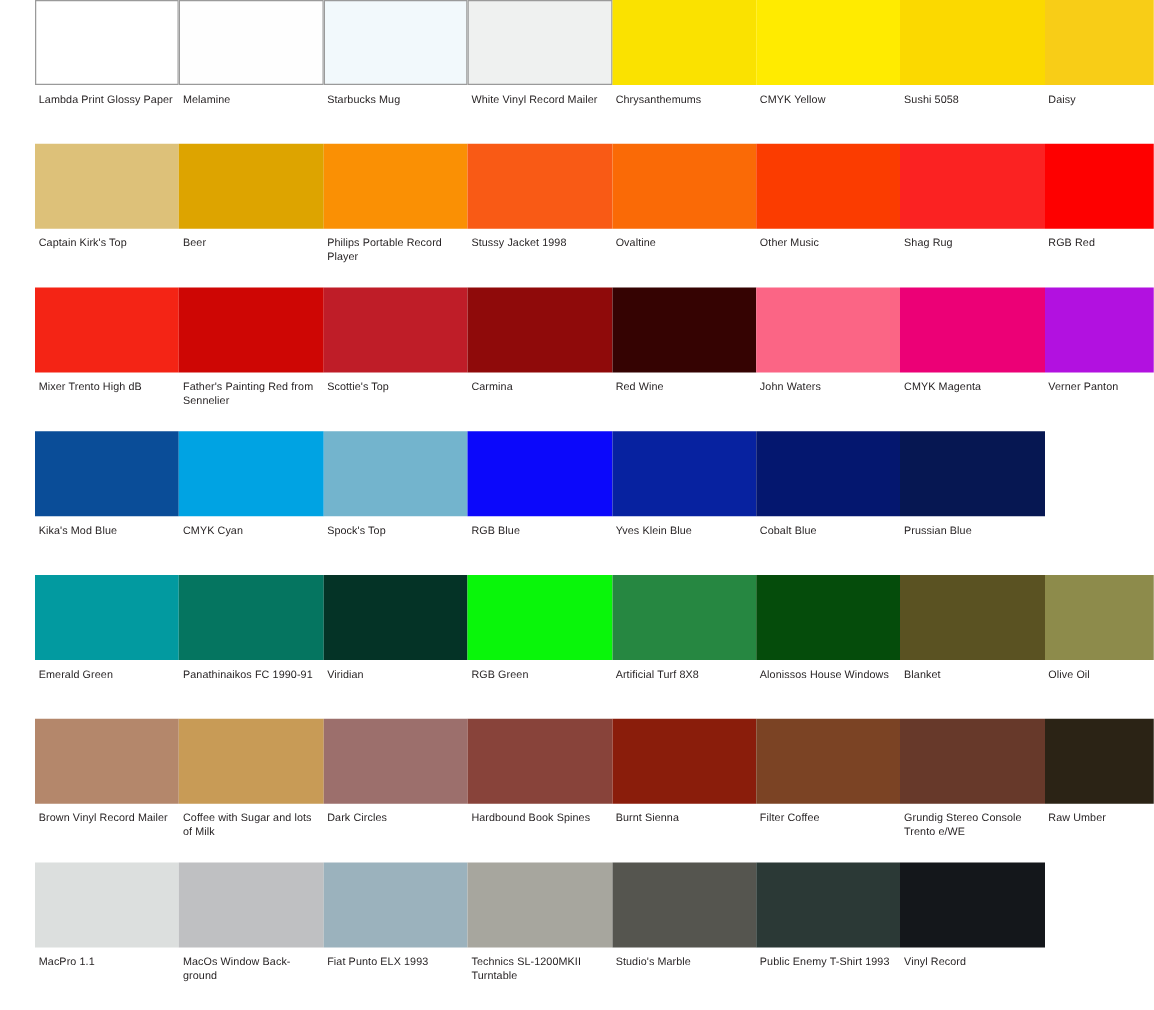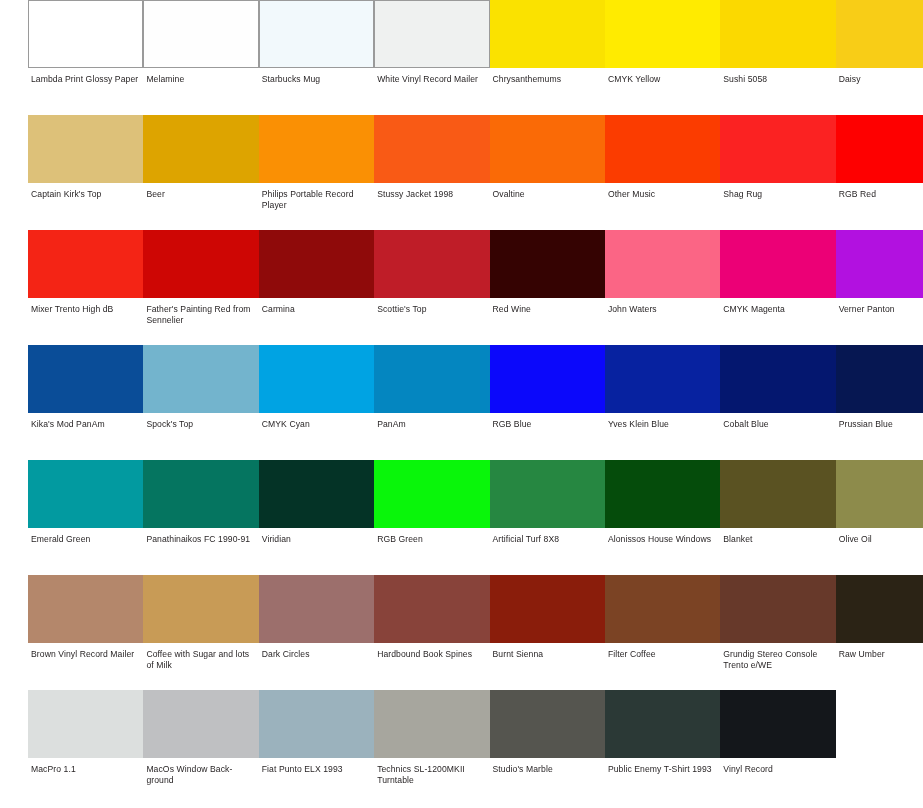--- a/index.html
+++ b/index.html
@@ -132,60 +132,56 @@
     <div class="palette-row">
       <div class="swatch-cell">
         <div class="swatch-chip" style="background-color: rgb(244, 36, 21);"></div>
         <div class="swatch-label">Mixer Trento High dB</div>
       </div>
       <div class="swatch-cell">
         <div class="swatch-chip" style="background-color: rgb(206, 6, 4);"></div>
         <div class="swatch-label">Father's Painting Red from Sennelier</div>
       </div>
       <div class="swatch-cell">
+        <div class="swatch-chip" style="background-color: rgb(191, 29, 40);"></div>
+        <div class="swatch-label">Scottie's Top</div>
+      </div>
+      <div class="swatch-cell">
         <div class="swatch-chip" style="background-color: rgb(143, 10, 10);"></div>
         <div class="swatch-label">Carmina</div>
       </div>
       <div class="swatch-cell">
-        <div class="swatch-chip" style="background-color: rgb(191, 29, 40);"></div>
-        <div class="swatch-label">Scottie's Top</div>
-      </div>
-      <div class="swatch-cell">
         <div class="swatch-chip" style="background-color: rgb(53, 3, 2);"></div>
         <div class="swatch-label">Red Wine</div>
       </div>
       <div class="swatch-cell">
         <div class="swatch-chip" style="background-color: rgb(251, 101, 133);"></div>
         <div class="swatch-label">John Waters</div>
       </div>
       <div class="swatch-cell">
         <div class="swatch-chip" style="background-color: rgb(236, 0, 118);"></div>
         <div class="swatch-label">CMYK Magenta</div>
       </div>
       <div class="swatch-cell">
         <div class="swatch-chip" style="background-color: rgb(178, 17, 224);"></div>
         <div class="swatch-label">Verner Panton</div>
       </div>
     </div>
     <div class="palette-row">
       <div class="swatch-cell">
         <div class="swatch-chip" style="background-color: rgb(10, 77, 152);"></div>
-        <div class="swatch-label">Kika's Mod PanAm</div>
+        <div class="swatch-label">Kika's Mod Blue</div>
+      </div>
+      <div class="swatch-cell">
+        <div class="swatch-chip" style="background-color: rgb(0, 163, 227);"></div>
+        <div class="swatch-label">CMYK Cyan</div>
       </div>
       <div class="swatch-cell">
         <div class="swatch-chip" style="background-color: rgb(115, 180, 205);"></div>
         <div class="swatch-label">Spock's Top</div>
-      </div>
-      <div class="swatch-cell">
-        <div class="swatch-chip" style="background-color: rgb(0, 163, 227);"></div>
-        <div class="swatch-label">CMYK Cyan</div>
-      </div>
-      <div class="swatch-cell">
-        <div class="swatch-chip" style="background-color: rgb(4, 134, 192);"></div>
-        <div class="swatch-label">PanAm</div>
       </div>
       <div class="swatch-cell">
         <div class="swatch-chip" style="background-color: rgb(11, 8, 251);"></div>
         <div class="swatch-label">RGB Blue</div>
       </div>
       <div class="swatch-cell">
         <div class="swatch-chip" style="background-color: rgb(7, 34, 160);"></div>
         <div class="swatch-label">Yves Klein Blue</div>
       </div>
       <div class="swatch-cell">

